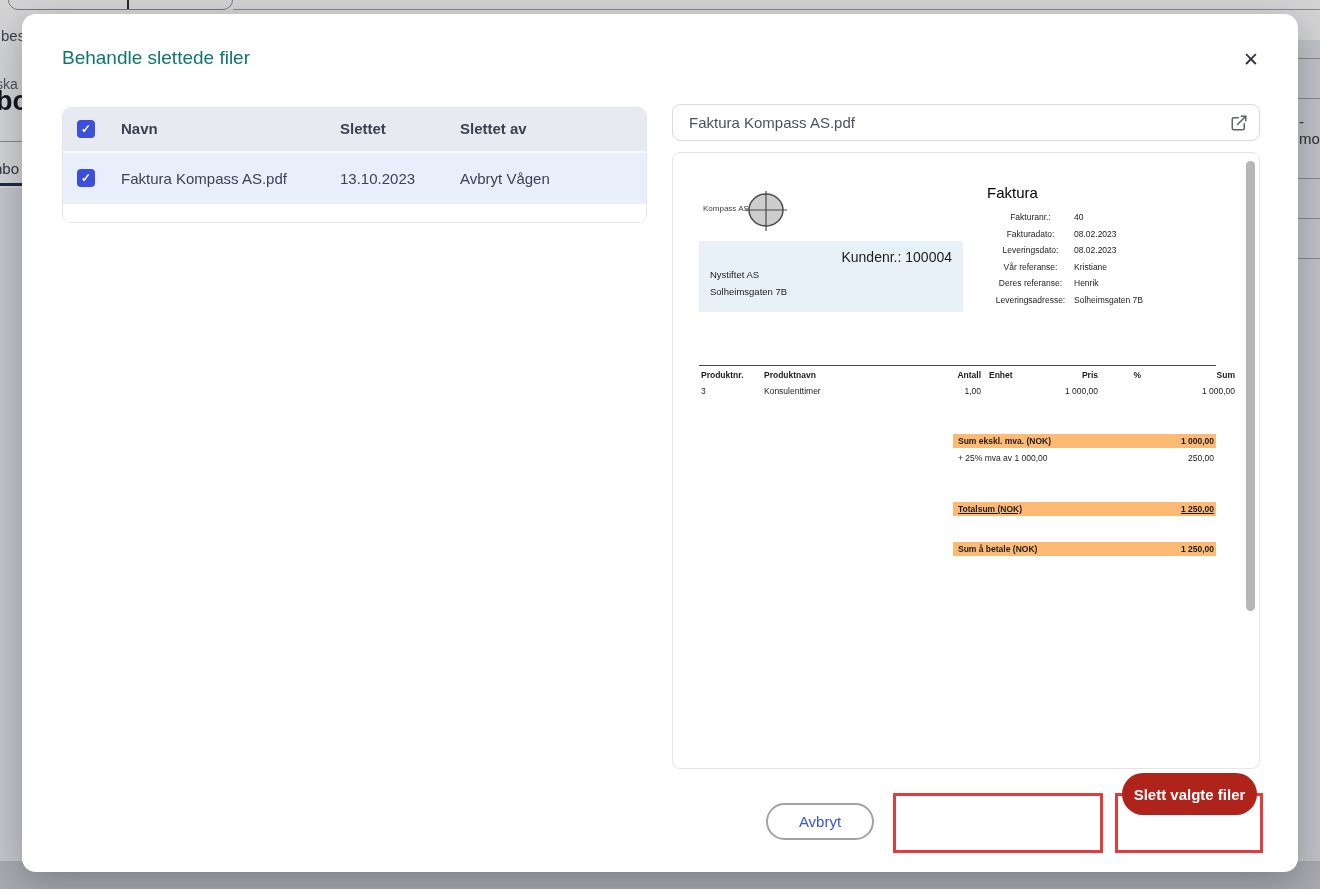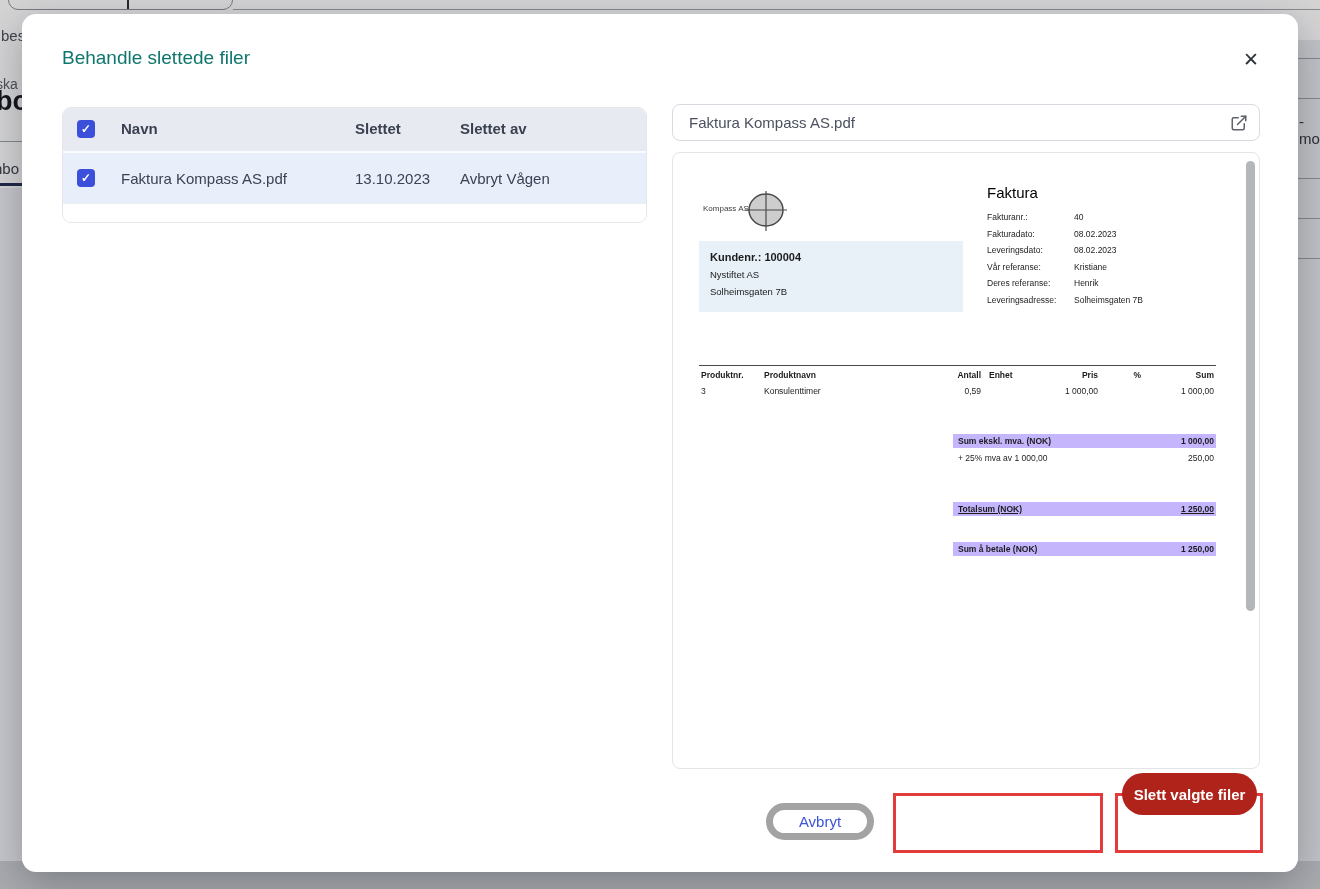--- a/index.html
+++ b/index.html
@@ -38,62 +38,62 @@
   .ft-header { position:relative; height:43px; background:#e8eaf2; }
   .ft-row { position:relative; height:52px; background:#e9eefb; border-top:2px solid #fafbfe; cursor:pointer; }
   .ft-footer { height:19px; background:#ffffff; border-top:1px solid #eceef2; }
   .cb { position:absolute; left:14px; width:18px; height:18px; background:#3b4fdb; border-radius:4px;
         display:flex; align-items:center; justify-content:center; cursor:pointer; }
   .ft-header .cb { top:12px; } .ft-row .cb { top:16px; }
   .cb-check { color:#fff; font-size:12px; font-weight:bold; line-height:1; }
   .ft-col { position:absolute; font-size:15px; color:#3c4254; }
   .ft-header .ft-col { top:12px; font-weight:600; color:#3a4150; }
   .ft-row .ft-col { top:17px; font-weight:400; }
-  .c1 { left:58px; } .c2 { left:277px;margin-left:15px; } .c3 { left:397px; }
+  .c1 { left:58px; } .c2 { left:277px; } .c3 { left:397px; }
 
   
   .fname { position:absolute; left:650px; top:90px; width:588px; height:37px; border:1px solid #d7dae0;
            border-radius:8px; display:flex; align-items:center; background:#fff; }
   .fname-input { flex:1; border:none; outline:none; background:transparent; font-family:"Liberation Sans",sans-serif;
                  font-size:15px; color:#4b5160; padding-left:16px; }
   .ext-btn { background:none; border:none; cursor:pointer; margin-right:11px; height:18px; }
 
   
   .preview { position:absolute; left:650px; top:138px; width:588px; height:617px; border:1px solid #e3e5e9;
              border-radius:8px; background:#fff; overflow:hidden; }
   .inv { position:absolute; inset:0; color:#1c1c1c; font-family:"Liberation Sans",sans-serif; }
   .inv-logo-text { position:absolute; left:30px; top:51px; font-size:8px; color:#3c3c3c; }
   .inv-logo { position:absolute; left:70px; top:36px; }
   .inv-custbox { position:absolute; left:26px; top:88px; width:264px; height:71px; background:#e8f1f8; padding:8px 11px; }
-  .inv-cust-nr { font-size:11px; font-weight:bold; line-height:17px; }
+  .inv-cust-nr { font-size:14px; font-weight:normal; line-height:17px;text-align:right; }
   .inv-cust-line { font-size:9.5px; line-height:17px; }
   .inv-title { position:absolute; left:314px; top:31px; font-size:15px; color:#000; }
   .inv-meta { position:absolute; left:314px; top:56px; }
   .inv-meta-row { display:flex; font-size:8.5px; line-height:16.5px; }
-  .inv-meta-row .lbl { width:87px; }
+  .inv-meta-row .lbl { width:87px;text-align:center; }
   .inv-items { position:absolute; left:26px; top:212px; width:517px; border-top:1px solid #4a4a4a; }
   .ii { position:absolute; font-size:8.5px; }
   .ii.h { font-weight:bold; top:4px; } .ii.d { top:20px; }
   .i-c1 { left:2px; } .i-c2 { left:65px; }
   .i-c3 { left:220px; width:62px; text-align:right; }
   .i-c4 { left:290px; }
   .i-c5 { left:335px; width:64px; text-align:right; }
   .i-c6 { left:412px; width:30px; text-align:right; }
-  .i-c7 { left:463px; width:52px; text-align:right; }
+  .i-c7 { left:484px; width:52px; text-align:right; }
   .inv-totals { position:absolute; left:280px; top:281px; width:263px; }
   .tot-row { display:flex; justify-content:space-between; align-items:center; height:14px;
              font-size:8.5px; padding:0 2px 0 5px; }
-  .tot-row.hl { background:#c4b5fd; font-weight:bold; }
+  .tot-row.hl { background:#fdba74; font-weight:bold; }
   .tot-row.r2 { height:13px; margin-top:3px; margin-bottom:38px; }
   .tot-row.r3 { margin-bottom:26px;text-decoration:underline; }
   .scroll-thumb { position:absolute; left:573px; top:8px; width:9px; height:450px; background:#b4b7ba; border-radius:5px; cursor:grab; }
 
   
   .btn-cancel { position:absolute; left:744px; top:789px; width:108px; height:37px; border-radius:19px;
-                background:#fff; border:7px solid #a3a3a3; color:#3c55d8; font-size:15px; font-weight:500;
+                background:#fff; border:2px solid #a3a3a3; color:#3c55d8; font-size:15px; font-weight:500;
                 font-family:"Liberation Sans",sans-serif; cursor:pointer; }
   .ann-box { position:absolute; border:3px solid #e23b3b; }
   .ann-1 { left:871px; top:779px; width:210px; height:60px; }
   .ann-2 { left:1093px; top:779px; width:148px; height:60px; }
   .btn-restore { position:absolute; left:880px; top:788px; width:193px; height:42px; border-radius:21px;
                  background:#3c52e2; border:none; color:#fff; font-size:15px; font-weight:bold;
                  font-family:"Liberation Sans",sans-serif; cursor:pointer; }
   .btn-delete { position:absolute; left:1100px; top:759px; width:135px; height:42px; border-radius:21px;
                 background:#b0231a; border:none; color:#fff; font-size:15px; font-weight:bold;
                 font-family:"Liberation Sans",sans-serif; cursor:pointer; }
@@ -205,21 +205,21 @@
         <div class="inv-items">
           <span class="ii h i-c1">Produktnr.</span>
           <span class="ii h i-c2">Produktnavn</span>
           <span class="ii h i-c3">Antall</span>
           <span class="ii h i-c4">Enhet</span>
           <span class="ii h i-c5">Pris</span>
           <span class="ii h i-c6">%</span>
           <span class="ii h i-c7">Sum</span>
           <span class="ii d i-c1">3</span>
           <span class="ii d i-c2">Konsulenttimer</span>
-          <span class="ii d i-c3">0,59</span>
+          <span class="ii d i-c3">1,00</span>
           <span class="ii d i-c5">1 000,00</span>
           <span class="ii d i-c7">1 000,00</span>
         </div>
         <div class="inv-totals">
           <div class="tot-row hl r1">
               <span>Sum ekskl. mva. (NOK)</span>
               <span>1 000,00</span>
             </div>
           <div class="tot-row r2">
               <span>+ 25% mva av 1 000,00</span>

